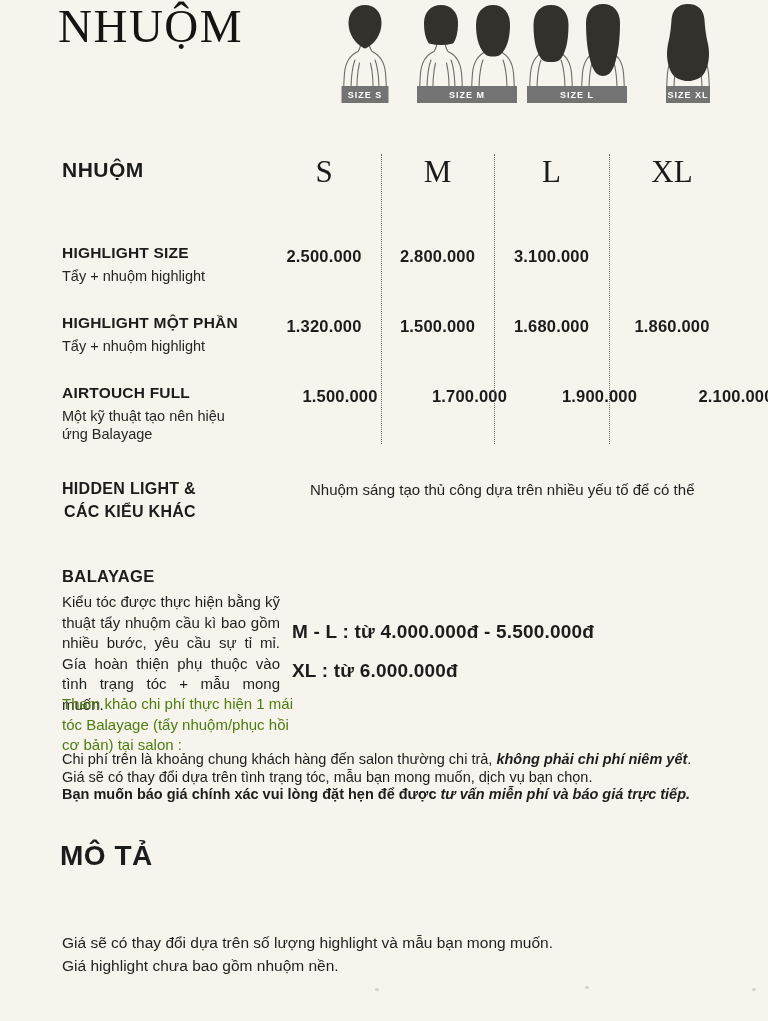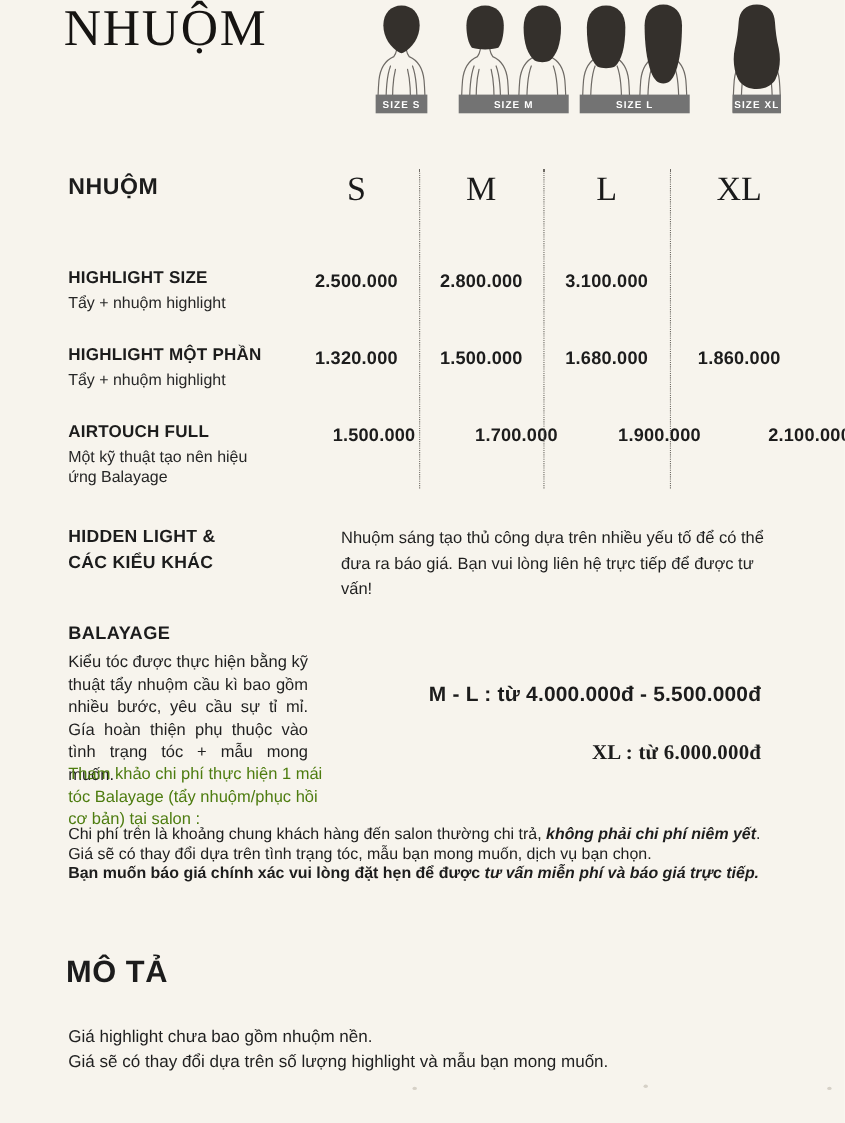--- a/index.html
+++ b/index.html
@@ -52,48 +52,48 @@
   .svc-row2{height:70px;}
   .svc-row3{height:64px;gap:16px;}
   .svc-name{font-size:15.5px;font-weight:700;letter-spacing:0.2px;}
   .svc-desc{font-size:14.5px;color:#262626;margin-top:5px;line-height:18px;max-width:165px;}
   .price-cell{font-size:16.5px;font-weight:700;text-align:center;padding-top:3px;letter-spacing:0.2px;}
   .divider{position:absolute;top:2px;height:290px;width:0;border-left:1px dotted #6e6a64;}
   .dv1{left:319px;}.dv2{left:432px;}.dv3{left:547px;}
   
   .hidden-light-label{
     position:absolute;left:62px;top:477px;
-    font-size:16px;font-weight:700;line-height:23px;letter-spacing:0.3px;
+    font-size:16px;font-weight:700;line-height:23px;letter-spacing:0.3px;text-align:right;
   }
   .hidden-light-text{
     position:absolute;left:310px;top:478px;width:405px;
     font-size:15px;line-height:23px;color:#1f1f1f;
   }
   
   .balayage-title{position:absolute;left:62px;top:567px;font-size:16.5px;font-weight:700;letter-spacing:0.4px;}
   .balayage-para1{
     position:absolute;left:62px;top:592px;width:218px;
     font-size:15px;line-height:20.5px;text-align:justify;color:#1f1f1f;
   }
   .balayage-para2{
     position:absolute;left:62px;top:694px;width:232px;
     font-size:15px;line-height:20.5px;color:#4d7c0f;
   }
   .balayage-prices{
-    position:absolute;left:292px;top:621px;width:400px;text-align:right;
+    position:absolute;left:292px;top:621px;width:400px;text-align:left;
   }
   .balayage-price-line{font-size:19px;font-weight:700;letter-spacing:0.2px;}
-  .balayage-price-line + .balayage-price-line{margin-top:31px;font-family:Liberation Serif, serif;}
+  .balayage-price-line + .balayage-price-line{margin-top:17px;}
   
   .notes{position:absolute;left:62px;top:751px;width:700px;font-size:14.5px;line-height:17.5px;color:#1d1d1d;}
   .notes div{white-space:nowrap;}
   .em-bold-italic{font-weight:700;font-style:italic;}
   .note-bold{font-weight:700;}
   
-  .mota-title{position:absolute;left:60px;top:868px;font-size:28px;font-weight:700;letter-spacing:0.5px;}
+  .mota-title{position:absolute;left:60px;top:840px;font-size:28px;font-weight:700;letter-spacing:0.5px;}
   .mota-text{position:absolute;left:62px;top:931px;font-size:15.5px;line-height:23px;color:#1f1f1f;}
   
   .speck{position:absolute;width:4px;height:3px;background:#c8c2b6;border-radius:50%;opacity:0.7;}
   .sp1{left:375px;top:988px;}
   .sp2{left:585px;top:986px;}
   .sp3{left:752px;top:988px;}
 </style>
 </head>
 <body>
 
@@ -221,40 +221,39 @@
       <div class="price-cell">2.100.000</div>
     </div>
   </div>
 
   <div class="hidden-light-label">
     <div>HIDDEN LIGHT &amp;</div>
     <div>CÁC KIỂU KHÁC</div>
   </div>
   <div class="hidden-light-text">
     <div>Nhuộm sáng tạo thủ công dựa trên nhiều yếu tố để có thể</div>
-    <div>đưa ra báo giá. Bạn vui lòng liên hệ trực tiếp để được tư vấn!</div>
   </div>
 
   <div class="balayage-title">BALAYAGE</div>
   <div class="balayage-para1">Kiểu tóc được thực hiện bằng kỹ thuật tẩy nhuộm cầu kì bao gồm nhiều bước, yêu cầu sự tỉ mỉ. Gía hoàn thiện phụ thuộc vào tình trạng tóc + mẫu mong muốn.</div>
   <div class="balayage-para2">Tham khảo chi phí thực hiện 1 mái tóc Balayage (tẩy nhuộm/phục hồi cơ bản) tại salon :</div>
   <div class="balayage-prices">
     <div class="balayage-price-line">M - L : từ 4.000.000đ - 5.500.000đ</div>
     <div class="balayage-price-line">XL : từ 6.000.000đ</div>
   </div>
 
   <div class="notes">
     <div><span>Chi phí trên là khoảng chung khách hàng đến salon thường chi trả, </span><span class="em-bold-italic">không phải chi phí niêm yết</span><span>.</span></div>
     <div>Giá sẽ có thay đổi dựa trên tình trạng tóc, mẫu bạn mong muốn, dịch vụ bạn chọn.</div>
     <div><span class="note-bold">Bạn muốn báo giá chính xác vui lòng đặt hẹn để được </span><span class="em-bold-italic">tư vấn miễn phí và báo giá trực tiếp.</span></div>
   </div>
 
   <div class="mota-title">MÔ TẢ</div>
   <div class="mota-text">
+    <div>Giá sẽ có thay đổi dựa trên số lượng highlight và mẫu bạn mong muốn.</div>
     <div>Giá highlight chưa bao gồm nhuộm nền.</div>
-    <div>Giá sẽ có thay đổi dựa trên số lượng highlight và mẫu bạn mong muốn.</div>
   </div>
 
   <div class="speck sp1"></div>
   <div class="speck sp2"></div>
   <div class="speck sp3"></div>
 
 </div>
 
 </body></html>

